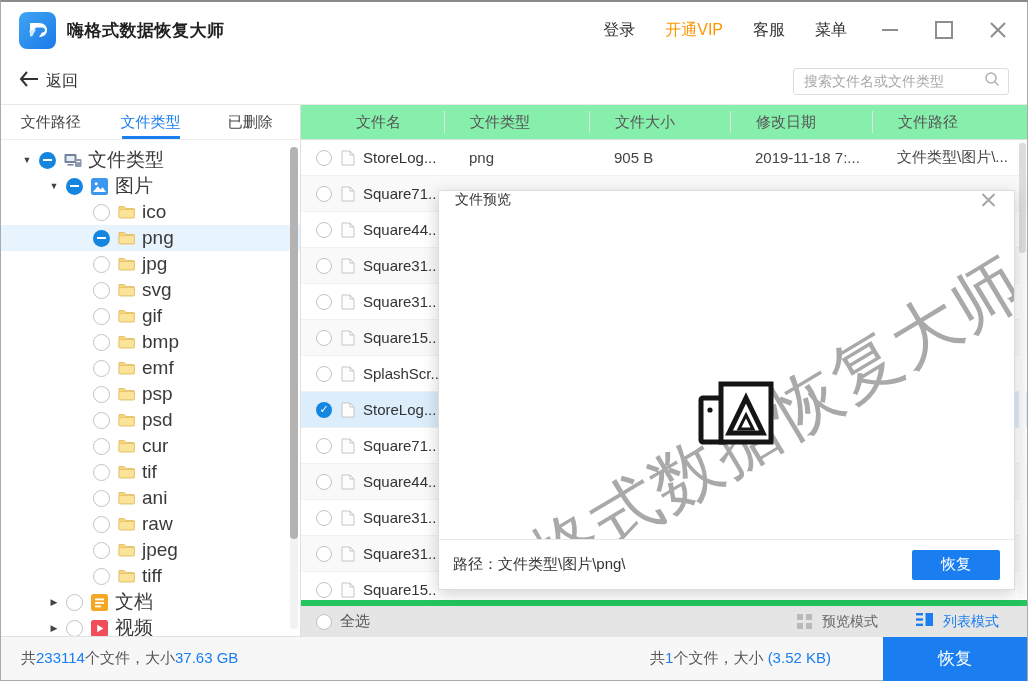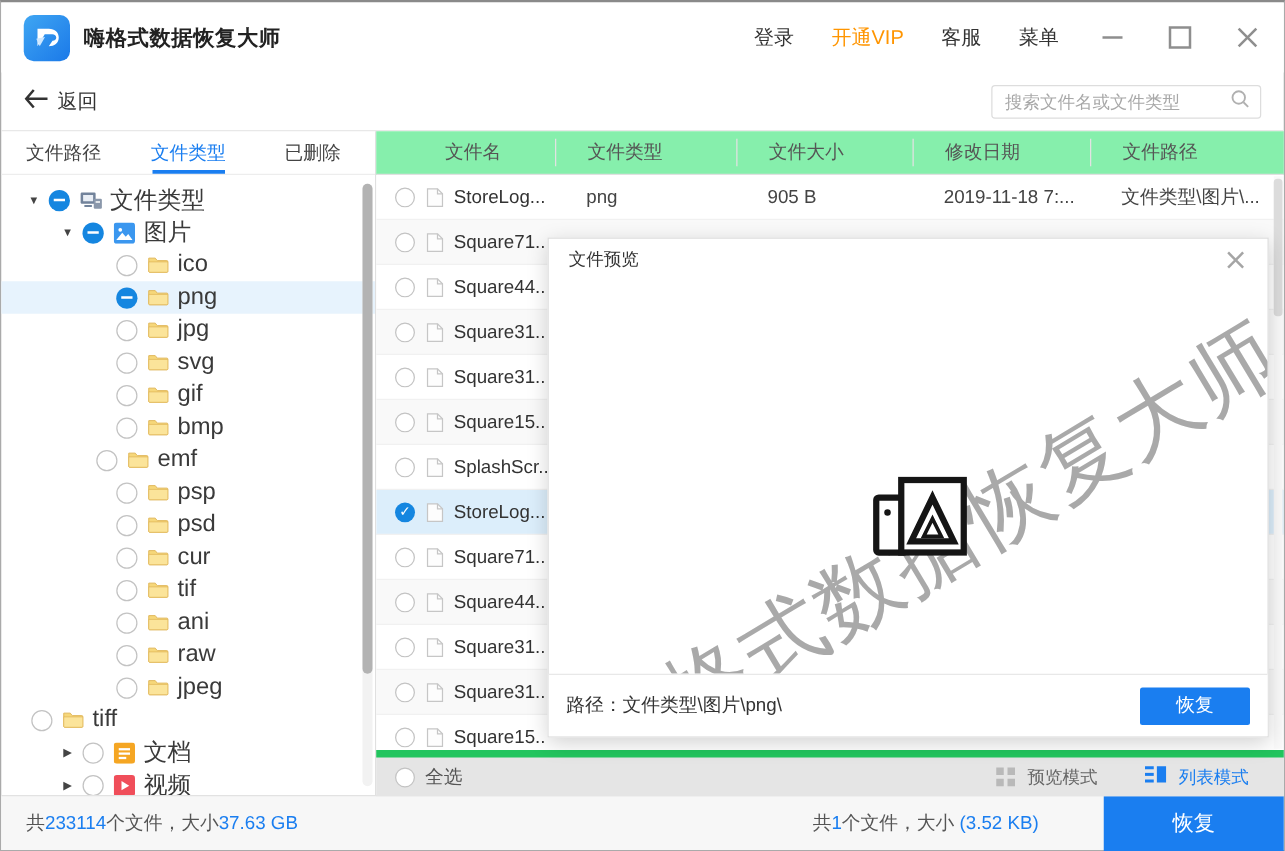--- a/index.html
+++ b/index.html
@@ -83,21 +83,21 @@
   
   .statusbar { height:44px; background:#f7f7f7; border-top:1px solid #e2e2e2; display:flex; align-items:center; padding-left:20px; flex:0 0 auto; }
   .stat-text { font-size:15px; color:#555; }
   .stat-text .b { color:#1a7ef0; }
   .stat-right { margin-left:auto; display:flex; align-items:center; }
   .stat-right .stat-text { margin-right:52px; }
   .recover-main { width:144px; height:44px; background:#1a7ef0; color:#fff; font-size:17px; border:none; cursor:pointer; font-family:inherit; }
 
   
   .dialog { position:absolute; left:437px; top:188px; width:577px; height:400px; background:#fff; border:1px solid #ddd; box-shadow:0 4px 16px rgba(0,0,0,.18); z-index:20; display:flex; flex-direction:column; }
-  .dlg-title { height:33px; display:flex; align-items:center; padding:0 16px; font-size:14px; color:#333; flex:0 0 auto; }
+  .dlg-title { height:33px; display:flex; align-items:flex-start; padding:0 16px; font-size:14px; color:#333; flex:0 0 auto; }
   .dlg-close { margin-left:auto; width:18px; height:18px; position:relative; cursor:pointer; }
   .dlg-close::before,.dlg-close::after { content:""; position:absolute; width:17px; height:2px; background:#a5a5a5; top:8px; left:0; }
   .dlg-close::before { transform:rotate(45deg); }
   .dlg-close::after { transform:rotate(-45deg); }
   .dlg-body { flex:1; position:relative; overflow:hidden; }
   .watermark { position:absolute; left:38px; top:332px; font-size:68px; color:#9b9b9b; opacity:.85; white-space:nowrap; transform:rotate(-31deg); transform-origin:0 50%; letter-spacing:2px; }
   .preview-ph { position:absolute; left:256px; top:150px; }
   .dlg-footer { height:50px; border-top:1px solid #e8e8e8; display:flex; align-items:center; padding:0 14px; flex:0 0 auto; background:#fff; position:relative; z-index:2; }
   .dlg-path { font-size:15px; color:#333; }
   .recover-small { margin-left:auto; width:88px; height:30px; background:#1a7ef0; color:#fff; font-size:15px; border:none; border-radius:2px; cursor:pointer; font-family:inherit; }
@@ -240,21 +240,21 @@
             <span class="arrow"></span>
             <span class="chk none"></span>
             <span class="ticon">
               <svg width="17" height="16" viewBox="0 0 17 16">
                 <path d="M1 2.5 h5.2 l1.6 2 h7.7 a0.8 0.8 0 0 1 0.8 0.8 V13 a0.8 0.8 0 0 1 -0.8 0.8 H1.8 A0.8 0.8 0 0 1 1 13 Z" fill="#f6d77a" stroke="#e0b75a" stroke-width="0.8"></path>
                 <path d="M1 5.5 h15.3 V13 a0.8 0.8 0 0 1 -0.8 0.8 H1.8 A0.8 0.8 0 0 1 1 13 Z" fill="#fbe49a" stroke="#e0b75a" stroke-width="0.6"></path>
               </svg>
             </span>
             <span class="tlabel">bmp</span>
           </div>
-          <div class="tree-row" style="padding-left: 52px;">
+          <div class="tree-row" style="padding-left: 68px;">
             <span class="arrow"></span>
             <span class="chk none"></span>
             <span class="ticon">
               <svg width="17" height="16" viewBox="0 0 17 16">
                 <path d="M1 2.5 h5.2 l1.6 2 h7.7 a0.8 0.8 0 0 1 0.8 0.8 V13 a0.8 0.8 0 0 1 -0.8 0.8 H1.8 A0.8 0.8 0 0 1 1 13 Z" fill="#f6d77a" stroke="#e0b75a" stroke-width="0.8"></path>
                 <path d="M1 5.5 h15.3 V13 a0.8 0.8 0 0 1 -0.8 0.8 H1.8 A0.8 0.8 0 0 1 1 13 Z" fill="#fbe49a" stroke="#e0b75a" stroke-width="0.6"></path>
               </svg>
             </span>
             <span class="tlabel">emf</span>
           </div>
@@ -328,21 +328,21 @@
             <span class="arrow"></span>
             <span class="chk none"></span>
             <span class="ticon">
               <svg width="17" height="16" viewBox="0 0 17 16">
                 <path d="M1 2.5 h5.2 l1.6 2 h7.7 a0.8 0.8 0 0 1 0.8 0.8 V13 a0.8 0.8 0 0 1 -0.8 0.8 H1.8 A0.8 0.8 0 0 1 1 13 Z" fill="#f6d77a" stroke="#e0b75a" stroke-width="0.8"></path>
                 <path d="M1 5.5 h15.3 V13 a0.8 0.8 0 0 1 -0.8 0.8 H1.8 A0.8 0.8 0 0 1 1 13 Z" fill="#fbe49a" stroke="#e0b75a" stroke-width="0.6"></path>
               </svg>
             </span>
             <span class="tlabel">jpeg</span>
           </div>
-          <div class="tree-row" style="">
+          <div class="tree-row" style="padding-left: 68px;">
             <span class="arrow"></span>
             <span class="chk none"></span>
             <span class="ticon">
               <svg width="17" height="16" viewBox="0 0 17 16">
                 <path d="M1 2.5 h5.2 l1.6 2 h7.7 a0.8 0.8 0 0 1 0.8 0.8 V13 a0.8 0.8 0 0 1 -0.8 0.8 H1.8 A0.8 0.8 0 0 1 1 13 Z" fill="#f6d77a" stroke="#e0b75a" stroke-width="0.8"></path>
                 <path d="M1 5.5 h15.3 V13 a0.8 0.8 0 0 1 -0.8 0.8 H1.8 A0.8 0.8 0 0 1 1 13 Z" fill="#fbe49a" stroke="#e0b75a" stroke-width="0.6"></path>
               </svg>
             </span>
             <span class="tlabel">tiff</span>
           </div>

